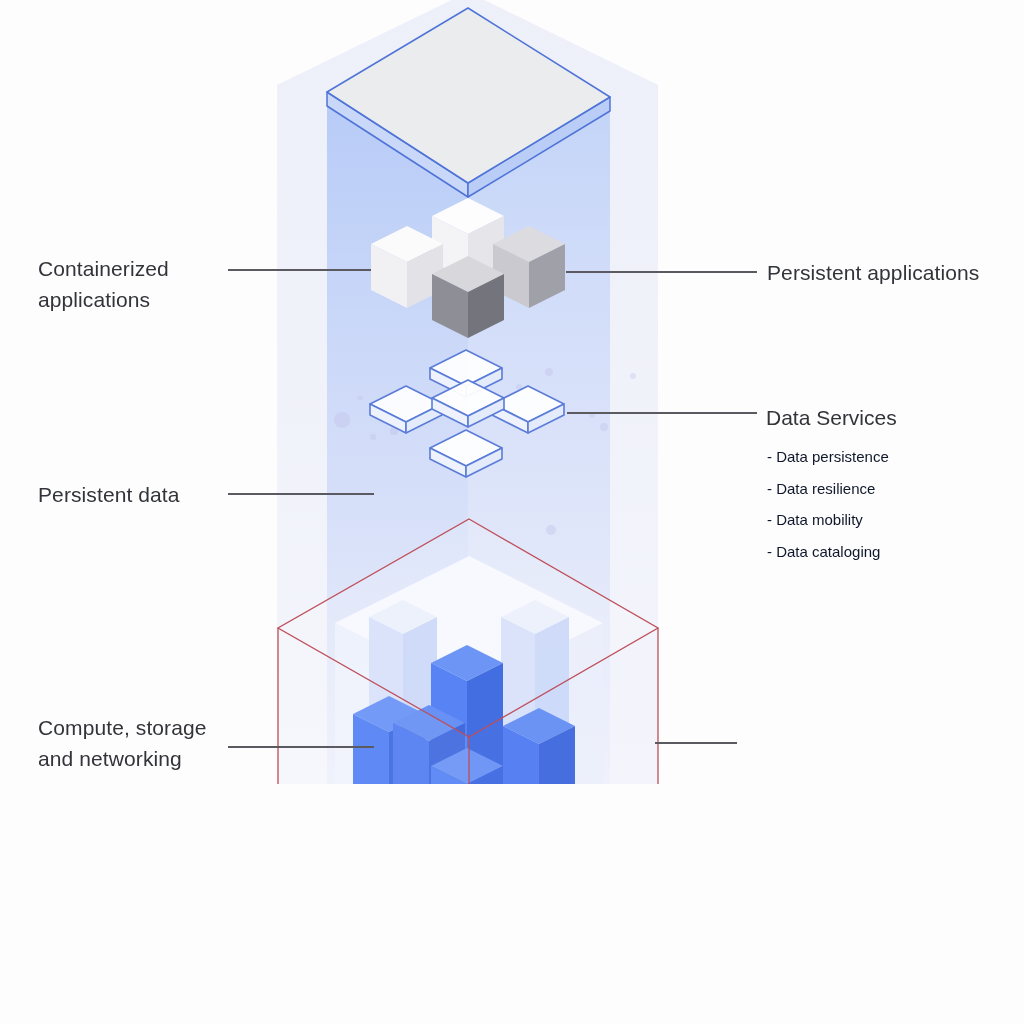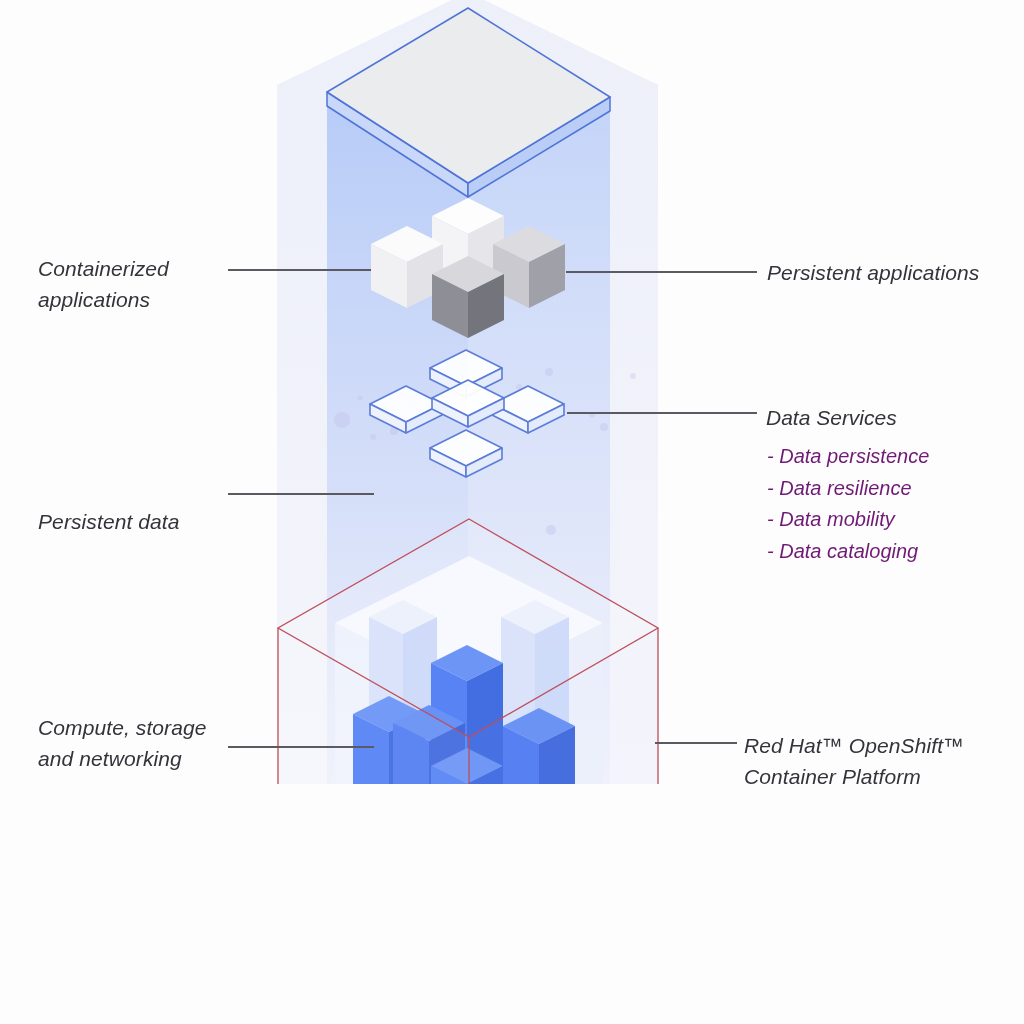--- a/index.html
+++ b/index.html
@@ -1,28 +1,27 @@
 <!DOCTYPE html>
 <html><head>
 <meta charset="utf-8">
 <style>
   html,body{margin:0;padding:0;background:#fdfdfe;}
   .stage{
     position:relative;width:1024px;height:784px;overflow:hidden;
     background:#fdfdfe;
     font-family:"Liberation Sans","DejaVu Sans",sans-serif;
-    font-style:italic;
   }
   .stage svg{position:absolute;left:0;top:0;}
   .lbl{
     position:absolute;color:#33343a;font-size:21px;line-height:31px;
     letter-spacing:.1px;white-space:nowrap;
   }
   .ds-title{position:absolute;color:#33343a;font-size:21px;line-height:26px;white-space:nowrap;}
-  .ds-list{position:absolute;color:#701a75;font-size:20px;line-height:31.5px;white-space:nowrap;}
+  .ds-list{position:absolute;color:#0f172a;font-size:15px;line-height:31.5px;white-space:nowrap;}
 </style>
 </head>
 <body>
 
 <div class="stage">
 
   <svg width="1024" height="1024" viewBox="0 0 1024 1024">
     <defs>
       <linearGradient id="bgGrad" x1="0" y1="0" x2="0" y2="1000" gradientUnits="userSpaceOnUse">
         <stop offset="0" stop-color="#edeff9" stop-opacity="0.95"></stop>
@@ -230,25 +229,21 @@
   <div class="lbl" style="left:767px;top:257px;">Persistent applications</div>
 
   <div class="ds-title" style="left:766px;top:405px;">Data Services</div>
   <div class="ds-list" style="left:767px;top:441px;">
     <div>- Data persistence</div>
     <div>- Data resilience</div>
     <div>- Data mobility</div>
     <div>- Data cataloging</div>
   </div>
 
-  <div class="lbl" style="left:38px;top:506px;">Persistent data</div>
+  <div class="lbl" style="left:38px;top:479px;">Persistent data</div>
 
   <div class="lbl" style="left:38px;top:712px;">
     <div>Compute, storage</div>
     <div>and networking</div>
   </div>
 
-  <div class="lbl" style="left:744px;top:730px;">
-    <div>Red Hat™ OpenShift™</div>
-    <div>Container Platform</div>
-  </div>
 
 </div>
 
 </body></html>

